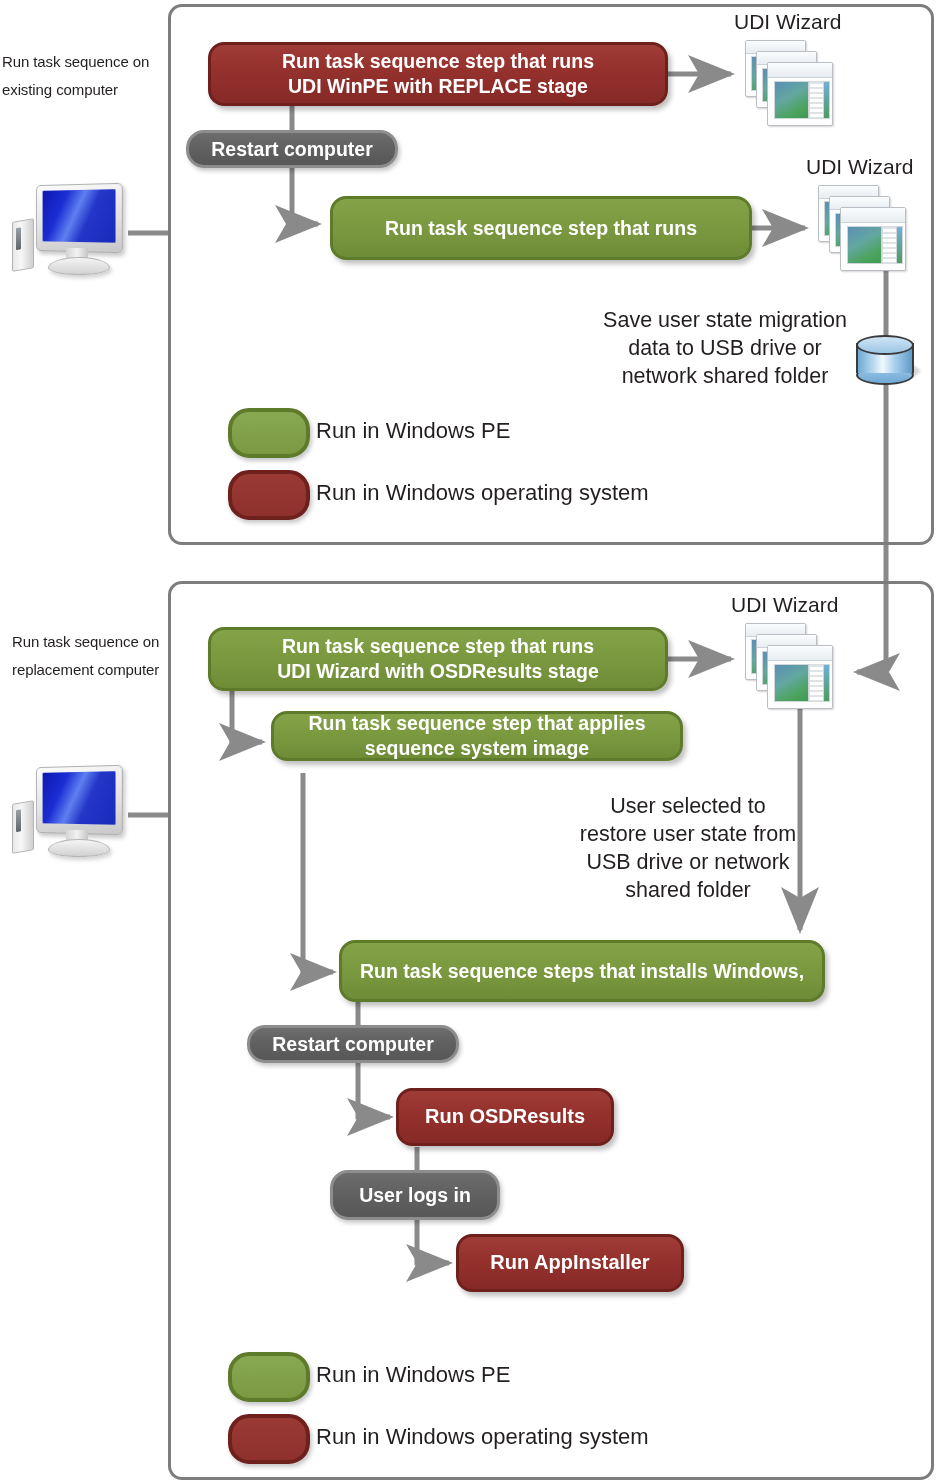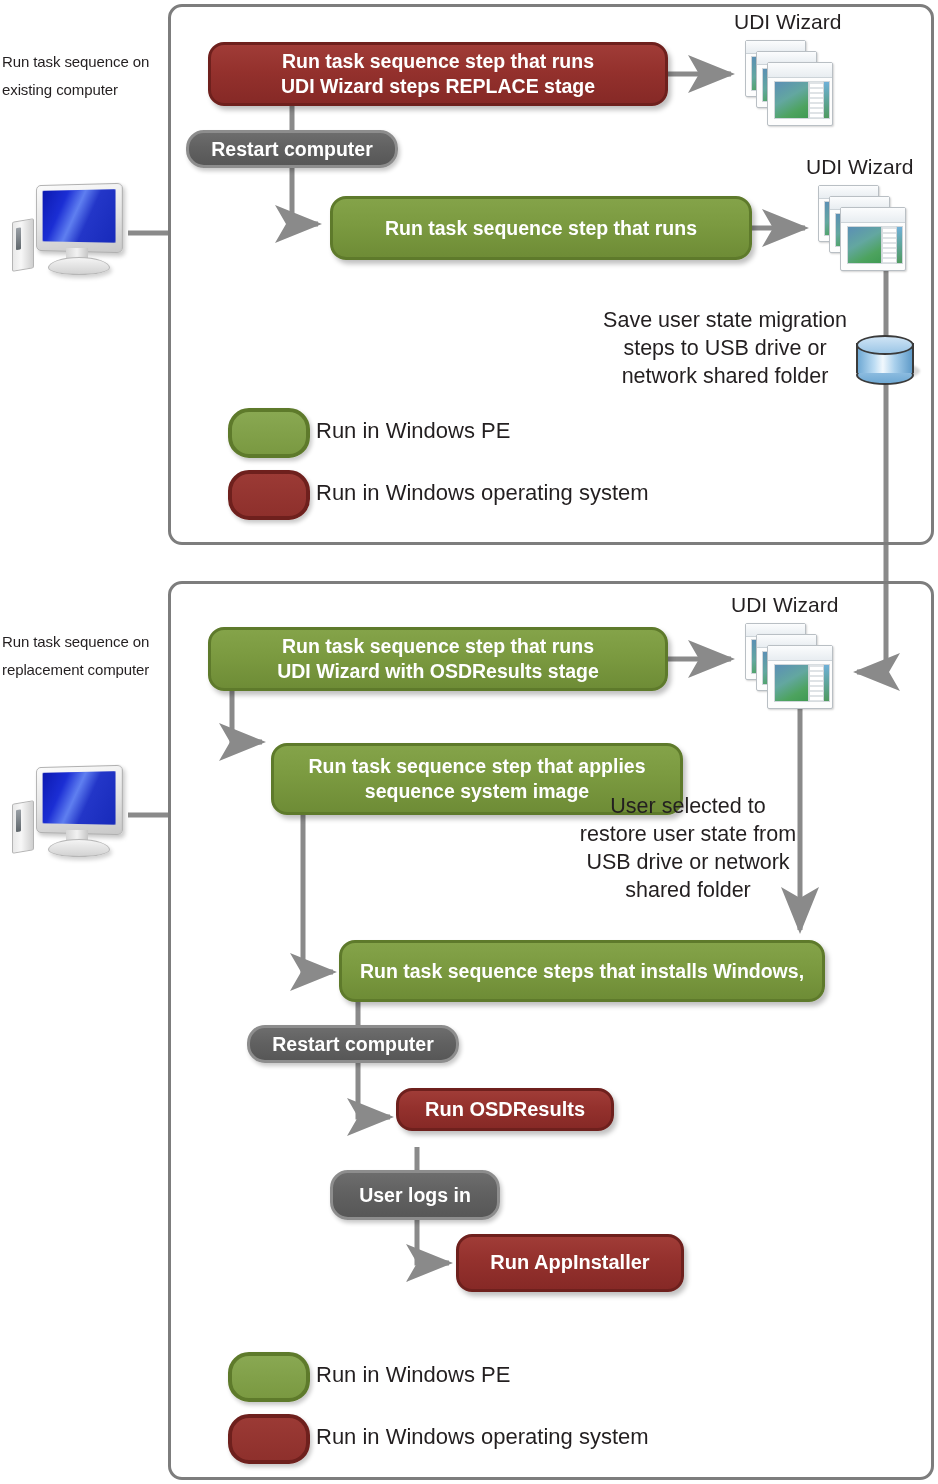--- a/index.html
+++ b/index.html
@@ -21,21 +21,21 @@
   .side-label{
     position:absolute;
     text-align:left;
     color:#231f20;
     font-size:15px;
     line-height:28px;
     font-family:Liberation Sans, sans-serif;
     letter-spacing:-0.1px;
   }
   #side-label-1{left:2px;top:48px;width:150px;}
-  #side-label-2{left:2px;top:628px;width:150px;}
+  #side-label-2{left:12px;top:628px;width:150px;}
 
   
   .computer{position:absolute;width:130px;height:100px;}
   .comp-tower{
     position:absolute;left:4px;top:42px;width:20px;height:48px;
     background:linear-gradient(90deg,#e8e8e8 0%,#f7f7f7 40%,#cfcfcf 100%);
     border:1px solid #b4b4b4;border-radius:2px;
     transform:skewY(-9deg);
   }
   .comp-tower:after{
@@ -227,21 +227,21 @@
     <div class="comp-bezel">
         <div class="comp-screen"></div>
       </div>
     <div class="comp-neck"></div>
     <div class="comp-base"></div>
   </div>
 
   <div class="node red" style="left:208px;top:42px;width:460px;height:64px;font-size:19.5px;">
     <span>
       <span>Run task sequence step  that runs</span><br>
-      <span>UDI Wizard steps REPLACE  stage</span>
+      <span>UDI WinPE with REPLACE  stage</span>
     </span>
   </div>
 
   <div class="node gray" style="left:186px;top:130px;width:212px;height:38px;font-size:19.5px;">
     <span>Restart computer</span>
   </div>
 
   <div class="node green" style="left:330px;top:196px;width:422px;height:64px;font-size:19.5px;">
     <span>
       <span>Run task sequence step  that runs</span><br>
@@ -285,59 +285,59 @@
         <div class="scroll"></div>
       </div>
     <div class="win b3">
         <div class="titlebar"></div>
         <div class="pane"></div>
         <div class="lines"></div>
         <div class="scroll"></div>
       </div>
   </div>
 
-  <div class="annot" style="left:600px;top:306px;width:250px;">Save user state migration steps to USB drive or network shared folder</div>
+  <div class="annot" style="left:600px;top:306px;width:250px;">Save user state migration data to USB drive or network shared folder</div>
 
   <div class="db" style="left:854px;top:335px;">
     <div class="shadow"></div>
     <div class="bot"></div>
     <div class="body"></div>
     <div class="top"></div>
   </div>
 
   <div class="legend-chip green" style="left:228px;top:408px;"></div>
   <div class="legend-text" style="left:316px;top:418px;">Run in Windows  PE</div>
   <div class="legend-chip red" style="left:228px;top:470px;"></div>
   <div class="legend-text" style="left:316px;top:480px;">Run in Windows operating system</div>
 
   <div class="node green" style="left:208px;top:627px;width:460px;height:64px;font-size:19.5px;">
     <span>
       <span>Run task sequence step  that runs</span><br>
       <span>UDI Wizard with OSDResults  stage</span>
     </span>
   </div>
 
-  <div class="node green" style="left:271px;top:743px;width:412px;height:72px;font-size:19.5px;">
+  <div class="node green" style="left:271px;top:711px;width:412px;height:50px;font-size:19.5px;">
     <span>
       <span>Run  task sequence step that applies</span><br>
       <span>sequence system image</span>
     </span>
   </div>
 
   <div class="node green" style="left:339px;top:940px;width:486px;height:62px;font-size:19.5px;">
     <span>
       <span>Run task sequence steps that installs Windows,</span><br>
     </span>
   </div>
 
   <div class="node gray" style="left:247px;top:1025px;width:212px;height:38px;font-size:19.5px;">
     <span>Restart computer</span>
   </div>
 
-  <div class="node red" style="left:396px;top:1088px;width:218px;height:43px;font-size:20px;">
+  <div class="node red" style="left:396px;top:1088px;width:218px;height:58px;font-size:20px;">
     <span>Run OSDResults</span>
   </div>
 
   <div class="node gray" style="left:330px;top:1170px;width:170px;height:50px;font-size:19.5px;">
     <span>User logs in</span>
   </div>
 
   <div class="node red" style="left:456px;top:1234px;width:228px;height:58px;font-size:20px;">
     <span>Run AppInstaller</span>
   </div>

